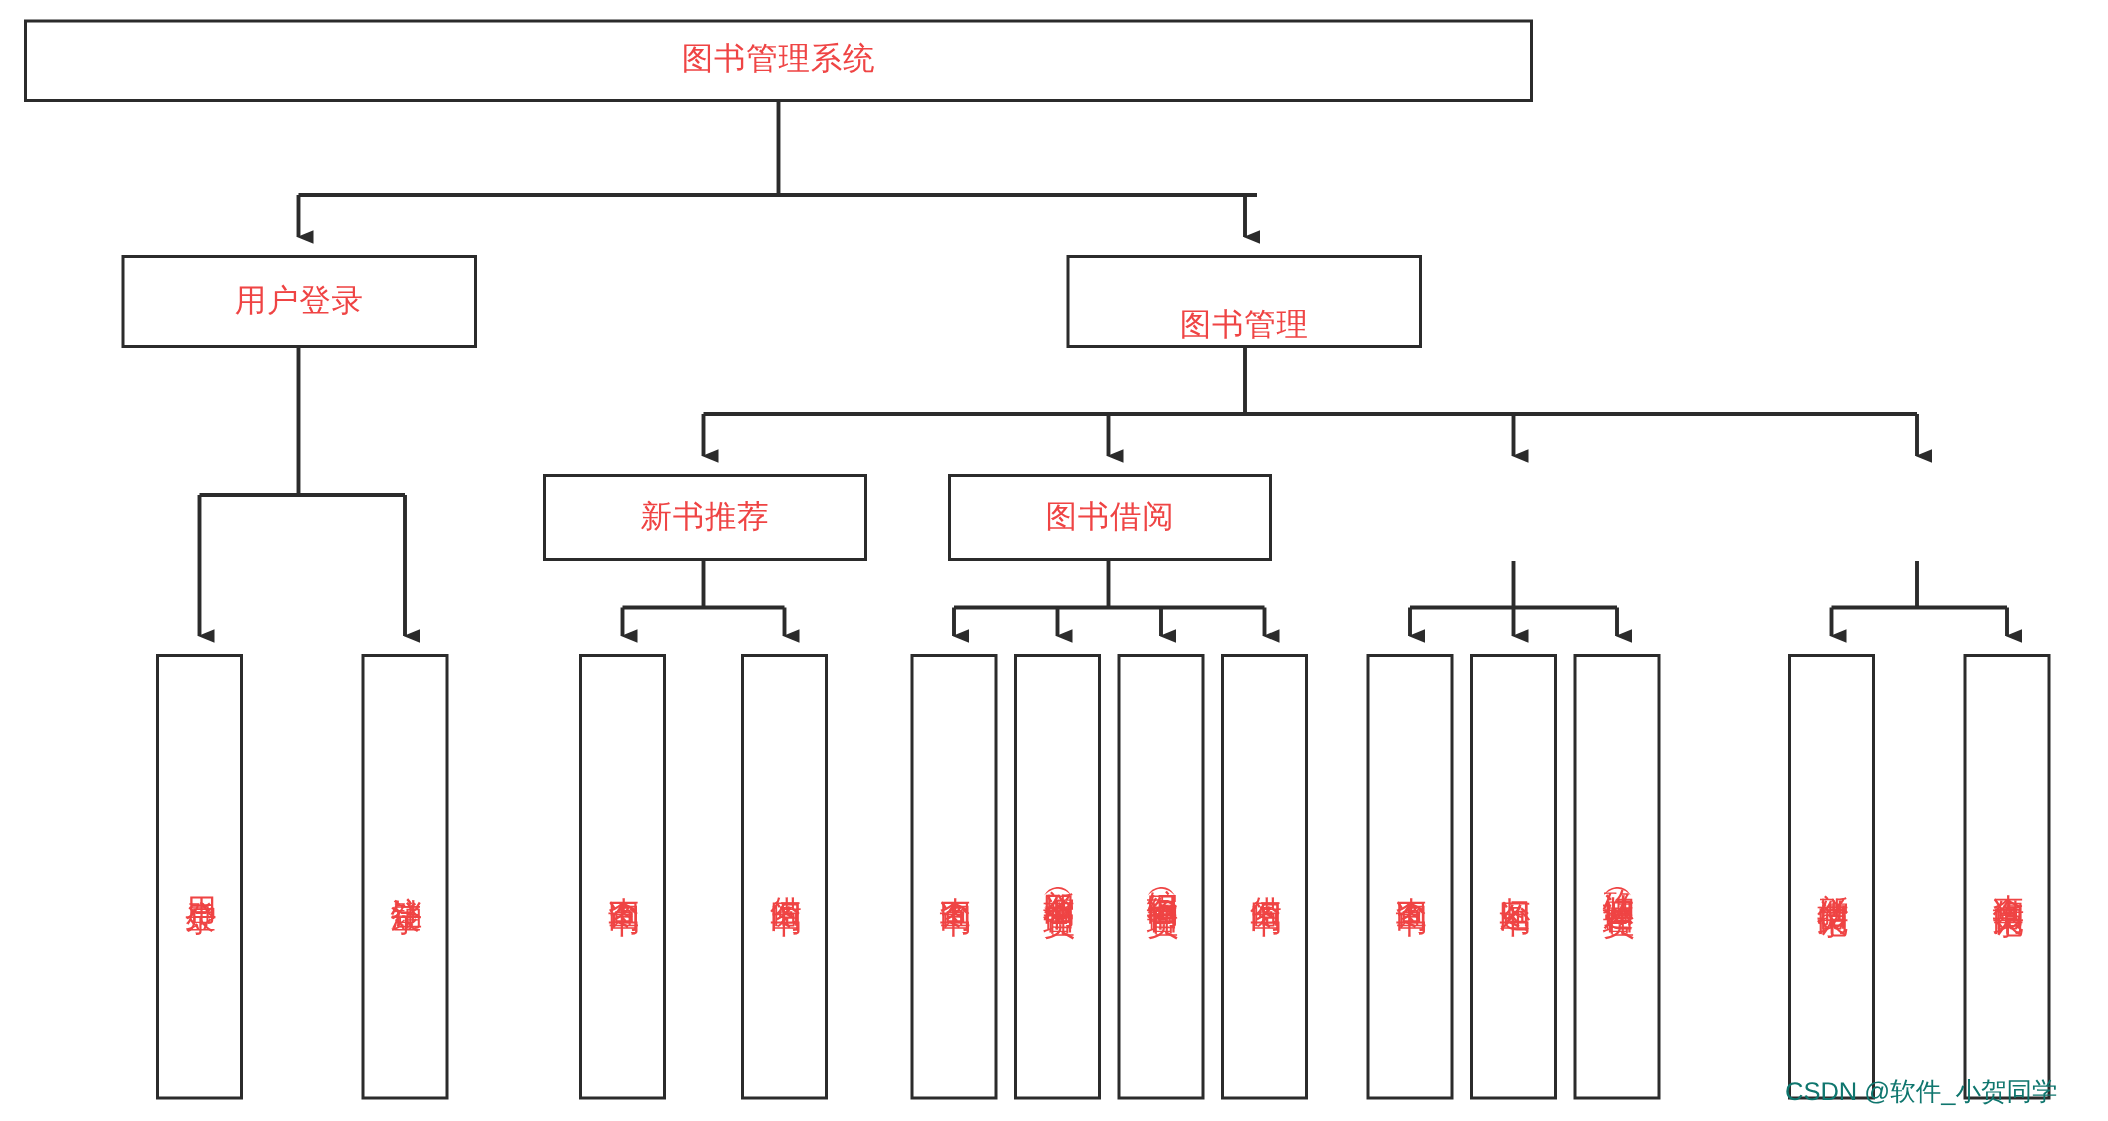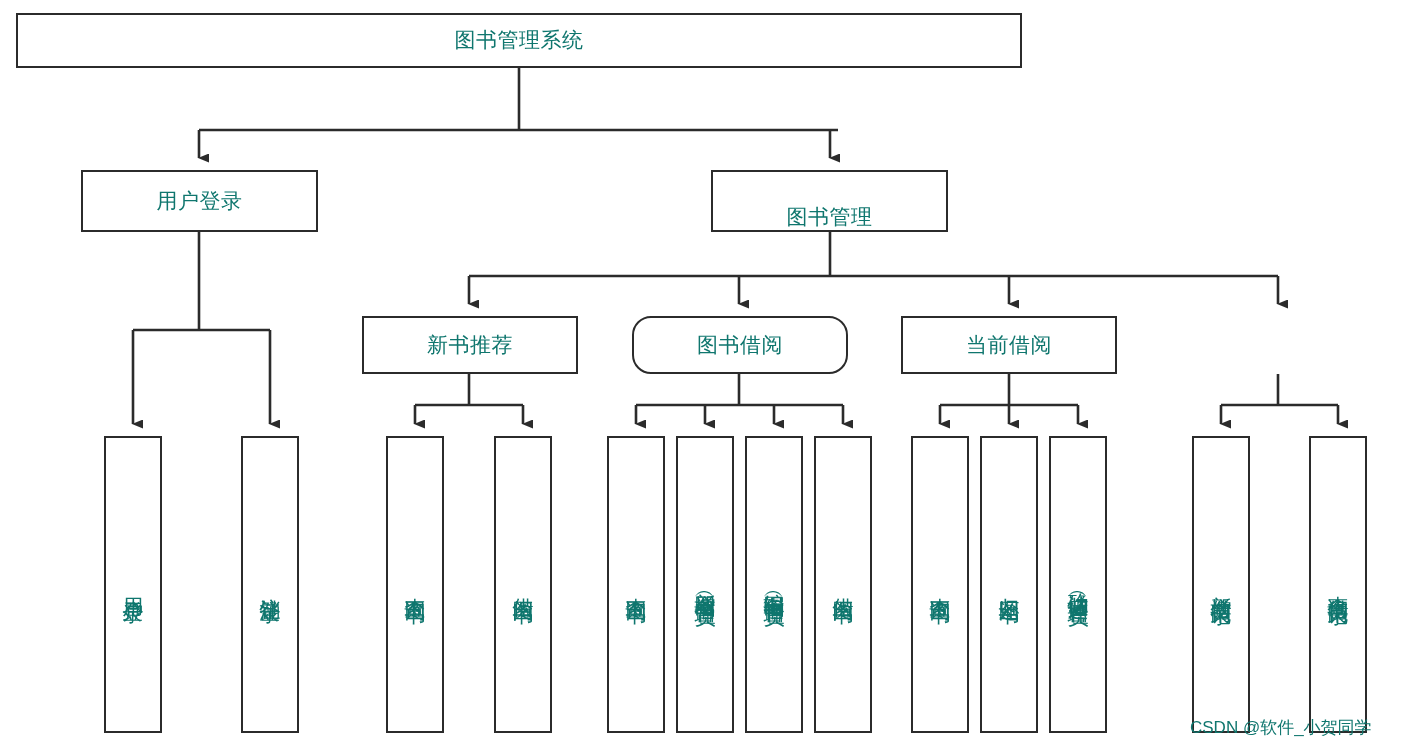--- a/index.html
+++ b/index.html
@@ -28,21 +28,21 @@
     pointer-events: none;
   }
   .node {
     position: absolute;
     box-sizing: border-box;
     border: 2.5px solid #2b2b2b;
     background: #ffffff;
     display: flex;
     align-items: center;
     justify-content: center;
-    color: #0f766e;
+    color: #ef4444;
   }
   .node-label {
     display: block;
     text-align: center;
     line-height: 1.18;
     letter-spacing: 0.5px;
     white-space: nowrap;
   }
   
   .node.horiz .node-label {
@@ -138,27 +138,24 @@
   </div>
 
   <div class="node horiz" style="left:711px; top:170px; width:237px; height:62px;align-items:flex-end;">
     <span class="node-label">图书管理</span>
   </div>
 
   <div class="node horiz" style="left:362px; top:316px; width:216px; height:58px;">
     <span class="node-label">新书推荐</span>
   </div>
 
-  <div class="node horiz" style="left:632px; top:316px; width:216px; height:58px;border-radius:19px;">
+  <div class="node horiz" style="left:632px; top:316px; width:216px; height:58px;">
     <span class="node-label">图书借阅</span>
   </div>
 
-  <div class="node horiz" style="left:901px; top:316px; width:216px; height:58px;">
-    <span class="node-label">当前借阅</span>
-  </div>
 
 
   <div class="node vert" style="left:104px; top:436px; width:58px; height:297px;">
     <span class="node-label">用户登录</span>
   </div>
 
   <div class="node vert" style="left:241px; top:436px; width:58px; height:297px;">
     <span class="node-label">注销登录</span>
   </div>
 

